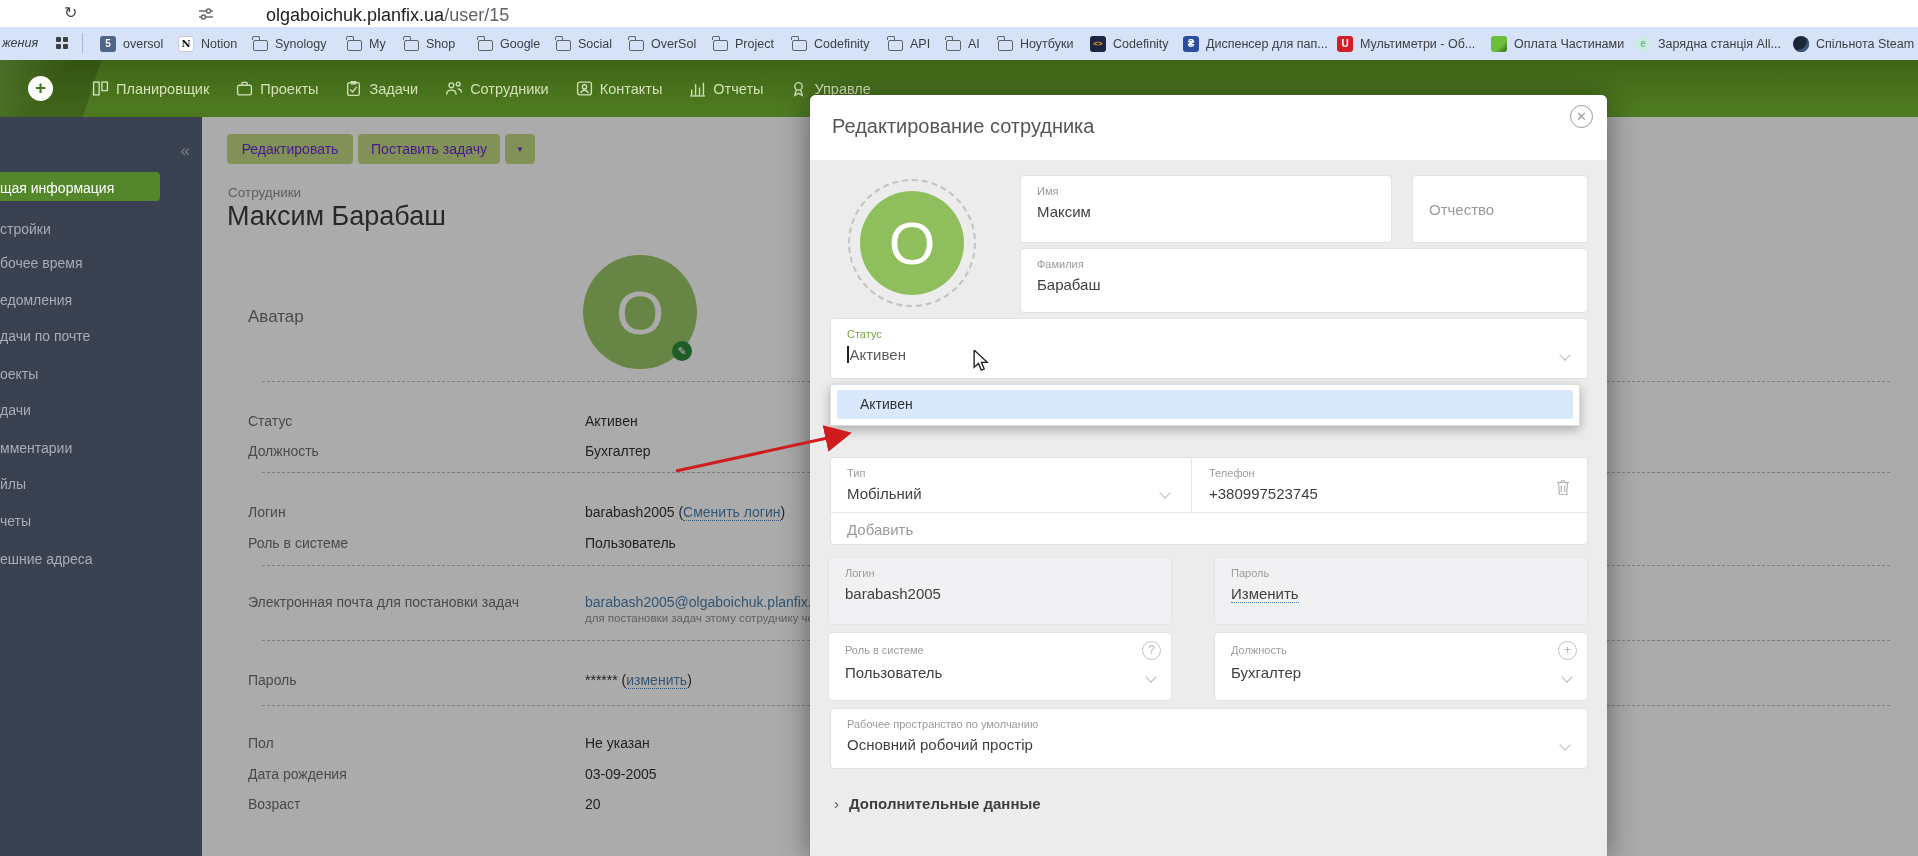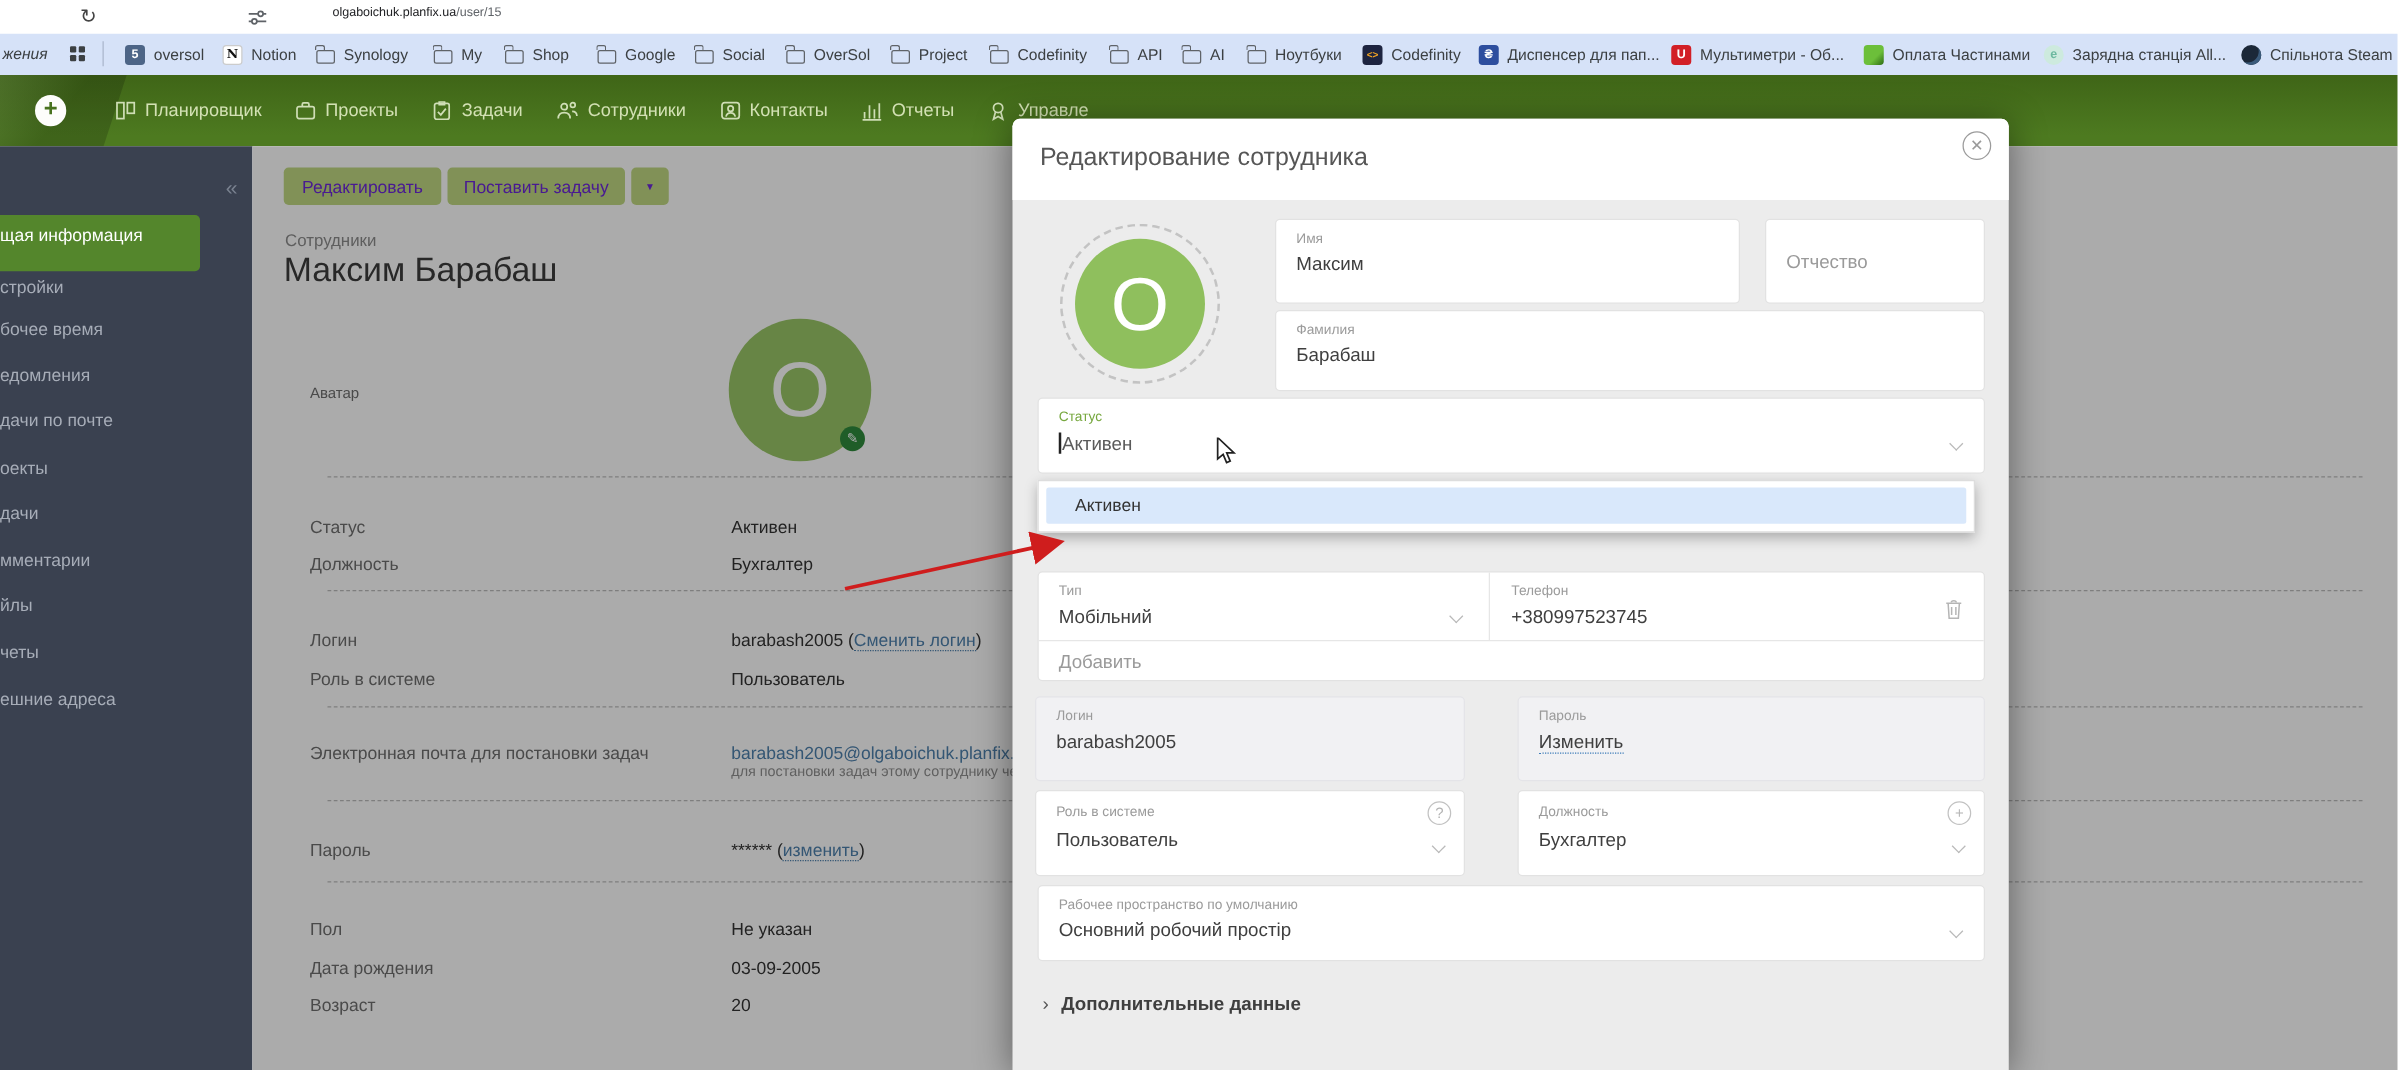--- a/index.html
+++ b/index.html
@@ -2,21 +2,21 @@
 <html><head>
 <meta charset="utf-8">
 <style>
   * { margin:0; padding:0; box-sizing:border-box; }
   html,body { width:1918px; height:856px; overflow:hidden; font-family:"Liberation Sans",sans-serif; background:#fff; }
 
   
   .urlbar { position:absolute; left:0; top:0; width:1918px; height:27px; background:#fff; }
   .reload-ic { position:absolute; left:64px; top:3px; font-size:16px; color:#444; }
   .tune-ic { position:absolute; left:198px; top:6px; }
-  .url-text { position:absolute; left:266px; top:5px; font-size:10px; color:#202124; }
+  .url-text { position:absolute; left:266px; top:5px; font-size:18px; color:#202124; }
   .url-text .path { color:#5f6368; }
 
   .bookmarks { position:absolute; left:0; top:27px; width:1918px; height:33px; background:#d6e2f8; }
   .bm-frag { position:absolute; left:2px; top:9px; font-size:12.5px; color:#3c4043;font-style:italic; }
   .apps-ic { position:absolute; left:55px; top:9px; }
   .bm-sep { position:absolute; left:82px; top:6px; width:1px; height:20px; background:#aab6cc; }
   .bm { position:absolute; top:0; height:33px; display:flex; align-items:center; gap:7px; cursor:pointer; }
   .bm-label { font-size:12.5px; color:#3c4043; white-space:nowrap; }
   .fav { width:16px; height:16px; border-radius:3px; display:flex; align-items:center; justify-content:center;
          font-size:10px; font-weight:bold; color:#fff; flex:none; }
@@ -35,29 +35,29 @@
               color:#48721e; font-size:19px; line-height:24px; text-align:center; font-weight:bold; cursor:pointer; }
   .nav-items { position:absolute; left:92px; top:0; height:57px; display:flex; align-items:center; gap:27px; }
   .nav-item { display:flex; align-items:center; gap:7px; color:#d3e1b4; font-size:14.5px; cursor:pointer; white-space:nowrap; }
   .nav-item svg { stroke:#cfdeb6; fill:none; stroke-width:1.3; }
 
   
   .layout { position:absolute; left:0; top:117px; width:1918px; height:739px; }
   .sidebar { position:absolute; left:0; top:0; width:202px; height:739px; background:#3a4150; }
   .collapse { position:absolute; right:12px; top:24px; color:#79818f; font-size:17px; cursor:pointer; }
   .side-item { position:absolute; left:0; font-size:14px; color:#a7adb8; cursor:pointer; white-space:nowrap; }
-  .side-item.active { left:0; top:55px; width:160px; height:45px; background:#54862c; color:#fff;
+  .side-item.active { left:0; top:55px; width:160px; height:29px; background:#54862c; color:#fff;
                       border-radius:0 4px 4px 0; line-height:33px; }
 
   .content { position:absolute; left:202px; top:0; width:1716px; height:739px; background:#fff; }
   .toolbar-btn { position:absolute; top:17px; height:30px; background:#c0d982; border:none; border-radius:4px;
                  color:#6d28d9; font-size:14px; font-family:inherit; cursor:pointer; }
   .crumb { position:absolute; left:26px; top:68px; font-size:13.5px; color:#8d8d8d; }
   .page-title { position:absolute; left:25px; top:84px; font-size:27px; color:#3d3d3d; }
-  .avatar-label { position:absolute; left:46px; top:190px; font-size:12px; color:#6f6f6f; }
+  .avatar-label { position:absolute; left:46px; top:190px; font-size:17px; color:#6f6f6f; }
   .page-avatar { position:absolute; left:381px; top:138px; width:114px; height:114px; border-radius:50%;
                  background:#9ac768; color:#fff; font-size:62px; display:flex; align-items:center; justify-content:center; }
   .edit-badge { position:absolute; right:5px; bottom:8px; width:20px; height:20px; border-radius:50%;
                 background:#2f8b3c; color:#fff; font-size:11px; line-height:20px; text-align:center; cursor:pointer; }
   .sep { position:absolute; left:60px; right:28px; border-top:1px dashed #bdbdbd; }
   .frow { position:absolute; left:0; width:100%; height:18px; }
   .frow .lbl { position:absolute; left:46px; font-size:14px; color:#6f6f6f; }
   .frow .val { position:absolute; left:383px; font-size:14px; color:#343434; }
   .plink { color:#4e81ad; border-bottom:1px dotted #4e81ad; cursor:pointer; }
   .fnote { position:absolute; left:383px; top:18px; font-size:11.5px; color:#8f8f8f; }

